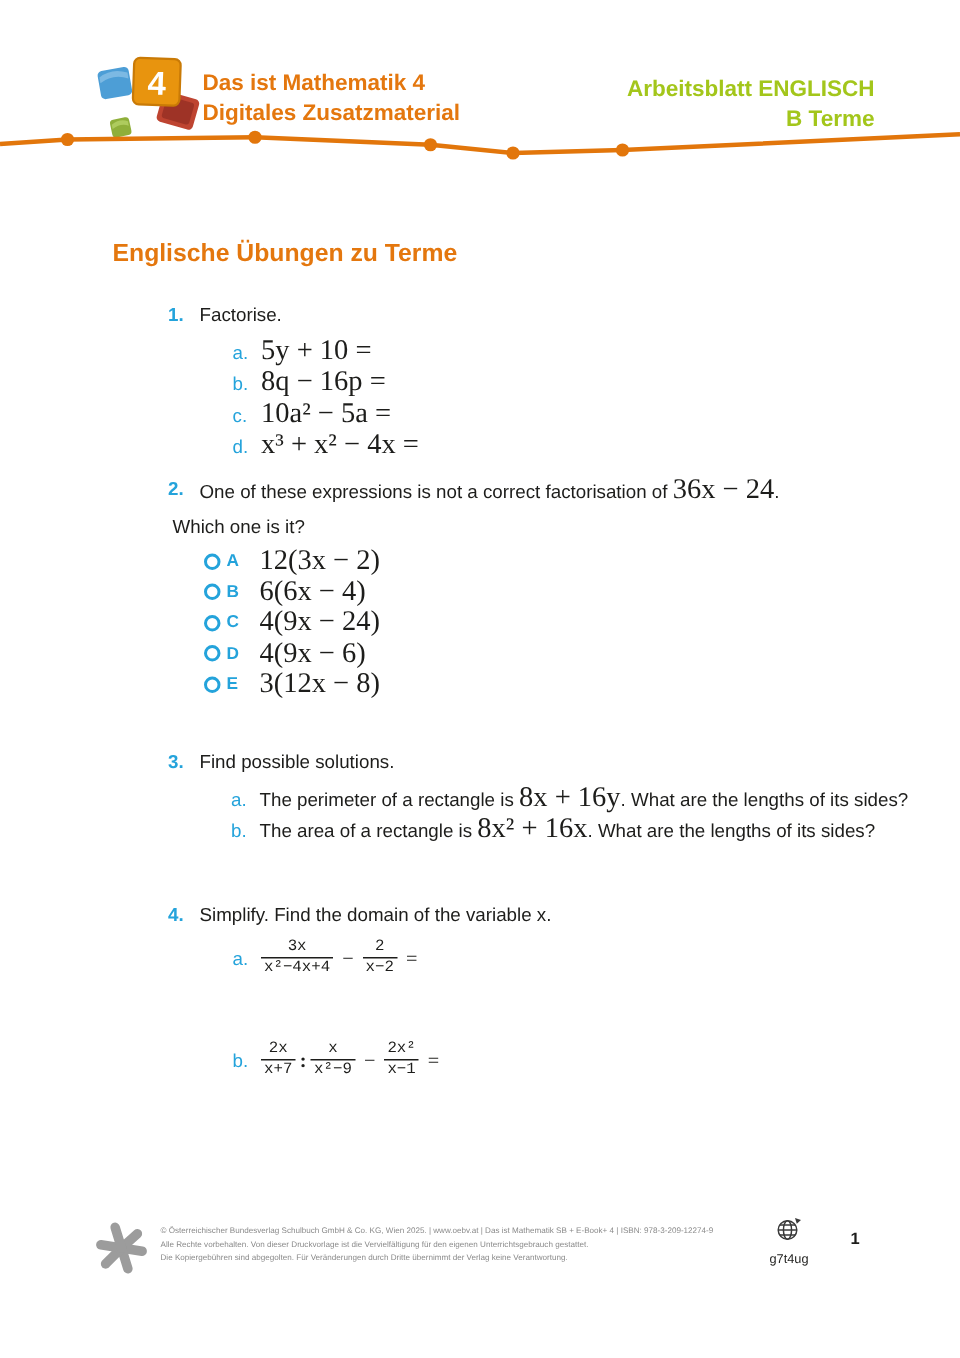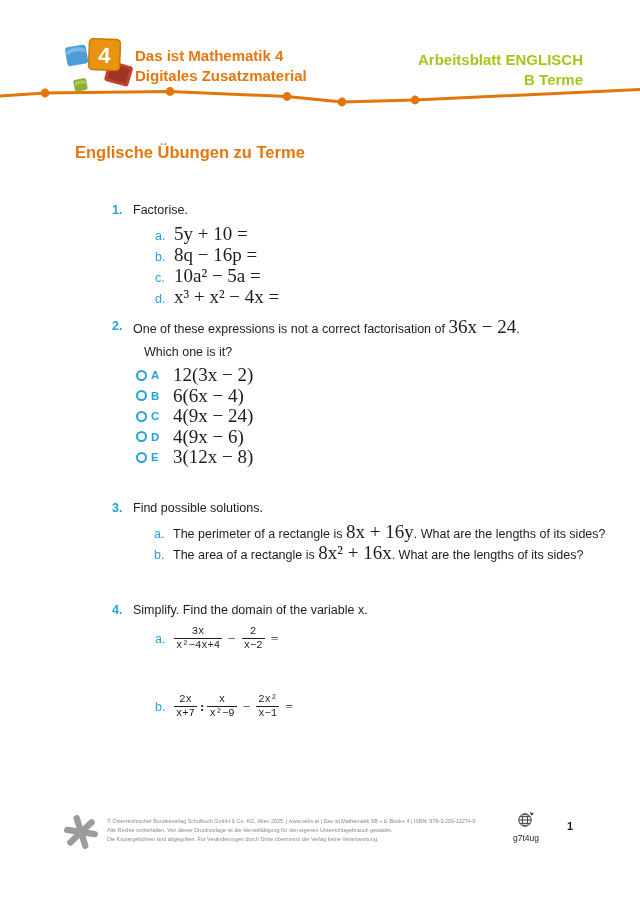--- a/index.html
+++ b/index.html
@@ -8,21 +8,21 @@
 
   
   .logo{position:absolute;left:58px;top:36px;}
   .brand{position:absolute;left:135px;top:46px;font-size:15px;font-weight:bold;
          color:#E4770E;line-height:20px;}
   .sheet{position:absolute;right:57px;top:50px;text-align:right;font-size:15px;
          font-weight:bold;color:#A3C61B;line-height:20px;}
   .wave{position:absolute;left:0;top:84px;}
 
   
-  .title{position:absolute;left:75px;top:143px;font-size:16.5px;font-weight:bold;color:#E4770E;}
+  .title{position:absolute;left:75px;top:160px;font-size:16.5px;font-weight:bold;color:#E4770E;}
 
   
   .q{position:absolute;left:112px;}
   .qhead{display:flex;line-height:17px;}
   .qnum{color:#24A3DB;font-weight:bold;font-size:12.5px;width:21px;flex:none;}
   .qtext{font-size:12.5px;}
   .math{font-family:"Liberation Serif",serif;font-size:19px;}
 
   .q1items{margin-left:43px;margin-top:4px;}
   .irow{display:flex;align-items:baseline;height:21px;}
@@ -131,21 +131,21 @@
   </div>
 
   <div class="q" style="top:318px;">
     <div class="qhead">
       <span class="qnum">2.</span>
       <span class="qtext">
         <span>One of these expressions is not a correct factorisation of</span>
         <span class="math">36x − 24</span><span>.</span>
       </span>
     </div>
-    <div class="qhead" style="margin-top:6px;margin-left:32px;">
+    <div class="qhead" style="margin-top:6px;margin-left:3px;">
       <span class="qtext">Which one is it?</span>
     </div>
     <div class="opts">
       <div class="opt">
         <span class="radio"></span>
         <span class="optletter">A</span>
         <span class="math">12(3x − 2)</span>
       </div>
       <div class="opt">
         <span class="radio"></span>

